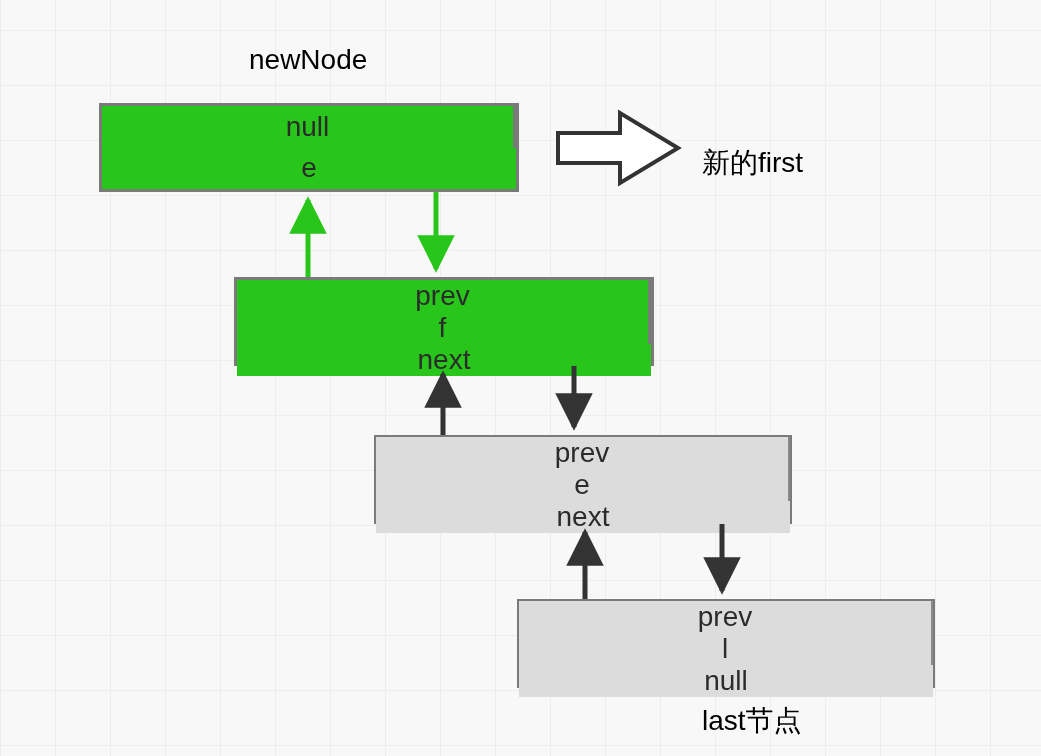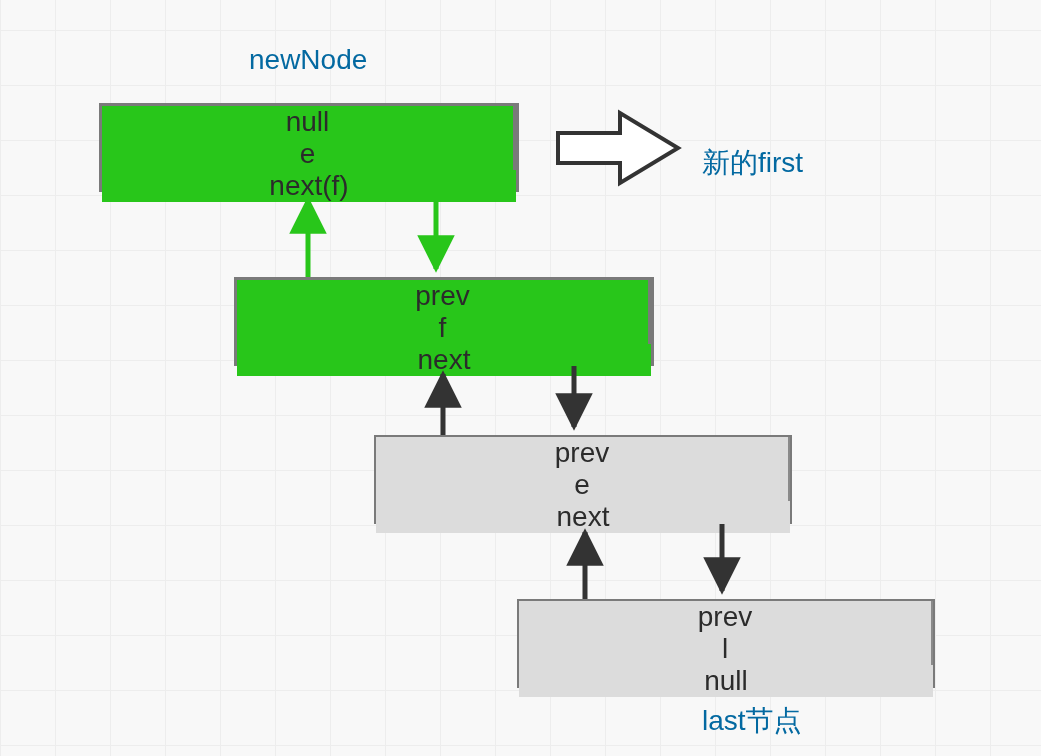--- a/index.html
+++ b/index.html
@@ -30,41 +30,40 @@
     flex: 1 1 0;
     display: flex;
     align-items: center;
     justify-content: center;
     font-size: 28px;
     color: #2b2b2b;
   }
   .label {
     position: absolute;
     font-size: 28px;
-    color: #0369a1;
+    color: #000000;
     white-space: nowrap;
   }
   svg.overlay {
     position: absolute;
     left: 0; top: 0;
     width: 1041px; height: 756px;
     pointer-events: none;
   }
 </style>
 </head>
 <body>
 
 <div class="label" style="left:249px; top:44px;">newNode</div>
 <div class="label" style="left:702px; top:144px;">新的first</div>
 <div class="label" style="left:702px; top:702px;">last节点</div>
 
 <div class="node green" style="left:99px; top:103px; width:420px; height:89px;">
   <div class="cell">null</div>
   <div class="cell">e</div>
-  <div class="cell">next(f)</div>
 </div>
 
 <div class="node green" style="left:234px; top:277px; width:420px; height:89px;">
   <div class="cell">prev</div>
   <div class="cell">f</div>
   <div class="cell">next</div>
 </div>
 
 <div class="node gray" style="left:374px; top:435px; width:418px; height:89px; border-width:2px;">
   <div class="cell">prev</div>

